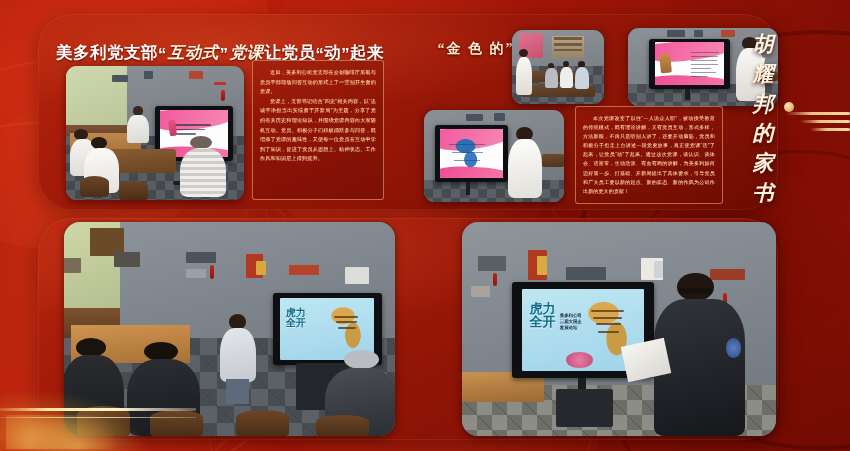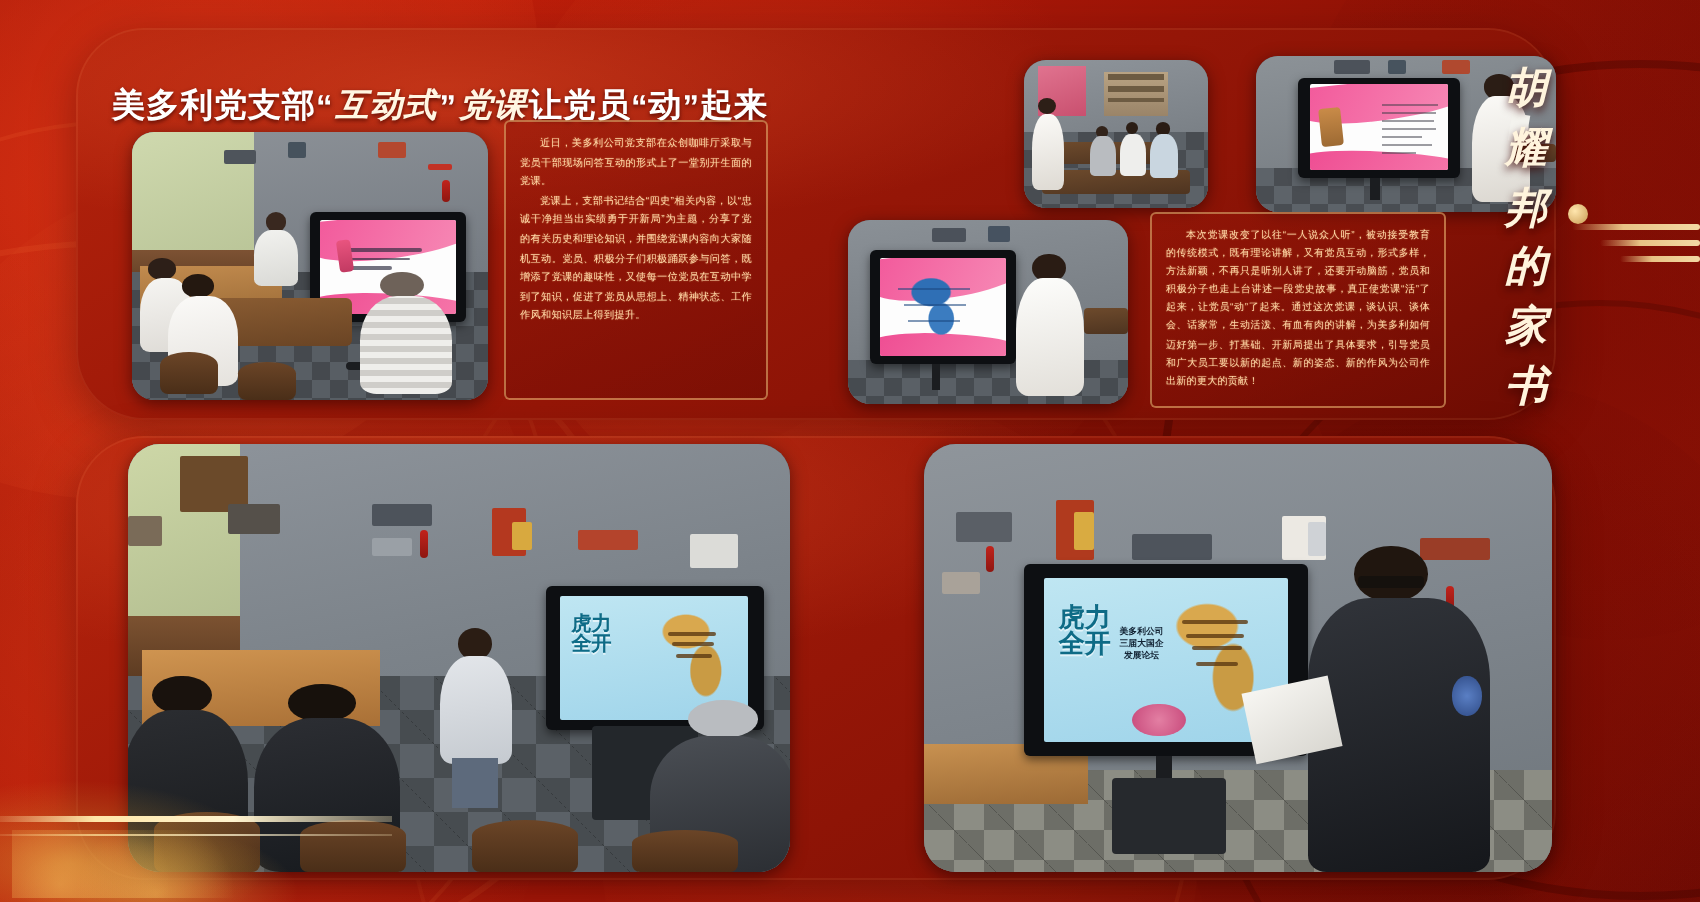--- a/index.html
+++ b/index.html
@@ -140,21 +140,21 @@
     background: #53585f;
   }
   .photo.big { border-radius: 16px; }
   .scene { position: absolute; inset: 0; }
 
   
   .wall      { position: absolute; inset: 0; }
   .floor     { position: absolute; left: 0; right: 0; bottom: 0; }
   .screen    { position: absolute; border-radius: 3px; background: #0d0f12;
                box-shadow: 0 2px 5px rgba(0,0,0,.5); }
-  .screen-in { position: absolute; inset: 7%; border-radius: 1px; overflow: hidden; text-align: center; }
+  .screen-in { position: absolute; inset: 7%; border-radius: 1px; overflow: hidden; }
   .stand     { position: absolute; background: #1b1d20; }
   .person    { position: absolute; }
   .head      { position: absolute; border-radius: 50%; background: #3a2a22; }
   .body      { position: absolute; border-radius: 40% 40% 18% 18% / 45% 45% 12% 12%; }
   .tbl       { position: absolute; border-radius: 2px;
                background: linear-gradient(175deg, #6d4a2c, #4e3420); }
 
   
   .textbox {
     position: absolute;
@@ -374,20 +374,21 @@
       <div class="stool" style="left:30%;top:86%;width:16%;height:14%;"></div>
     </div>
   </div>
 
   <div id="text-left" class="textbox">
     <p class="indent">近日，美多利公司党支部在众创咖啡厅采取与党员干部现场问答互动的形式上了一堂别开生面的党课。</p>
     <p class="indent">党课上，支部书记结合“四史”相关内容，以“忠诚干净担当出实绩勇于开新局”为主题，分享了党的有关历史和理论知识，并围绕党课内容向大家随机互动。党员、积极分子们积极踊跃参与问答，既增添了党课的趣味性，又使每一位党员在互动中学到了知识，促进了党员从思想上、精神状态、工作作风和知识层上得到提升。</p>
   </div>
 
   <div id="caption-gold">
+    <div class="line1">“金 色 的”</div>
   </div>
 
   <div class="photo" style="left:512px; top:30px; width:92px; height:74px;">
     <div class="scene">
       <div class="wall" style="background:linear-gradient(170deg,#8e949a,#6c7278);"></div>
       <div style="position:absolute;left:8%;top:4%;width:26%;height:34%;background:linear-gradient(160deg,#e0738f,#c9506f);"></div>
       <div style="position:absolute;left:44%;top:8%;width:34%;height:30%;background:linear-gradient(#b9a383,#9a8468);"></div>
       <div style="position:absolute;left:46%;top:10%;width:30%;height:3%;background:#6d5b42;"></div>
       <div style="position:absolute;left:46%;top:18%;width:30%;height:3%;background:#6d5b42;"></div>
       <div style="position:absolute;left:46%;top:26%;width:30%;height:3%;background:#6d5b42;"></div>

